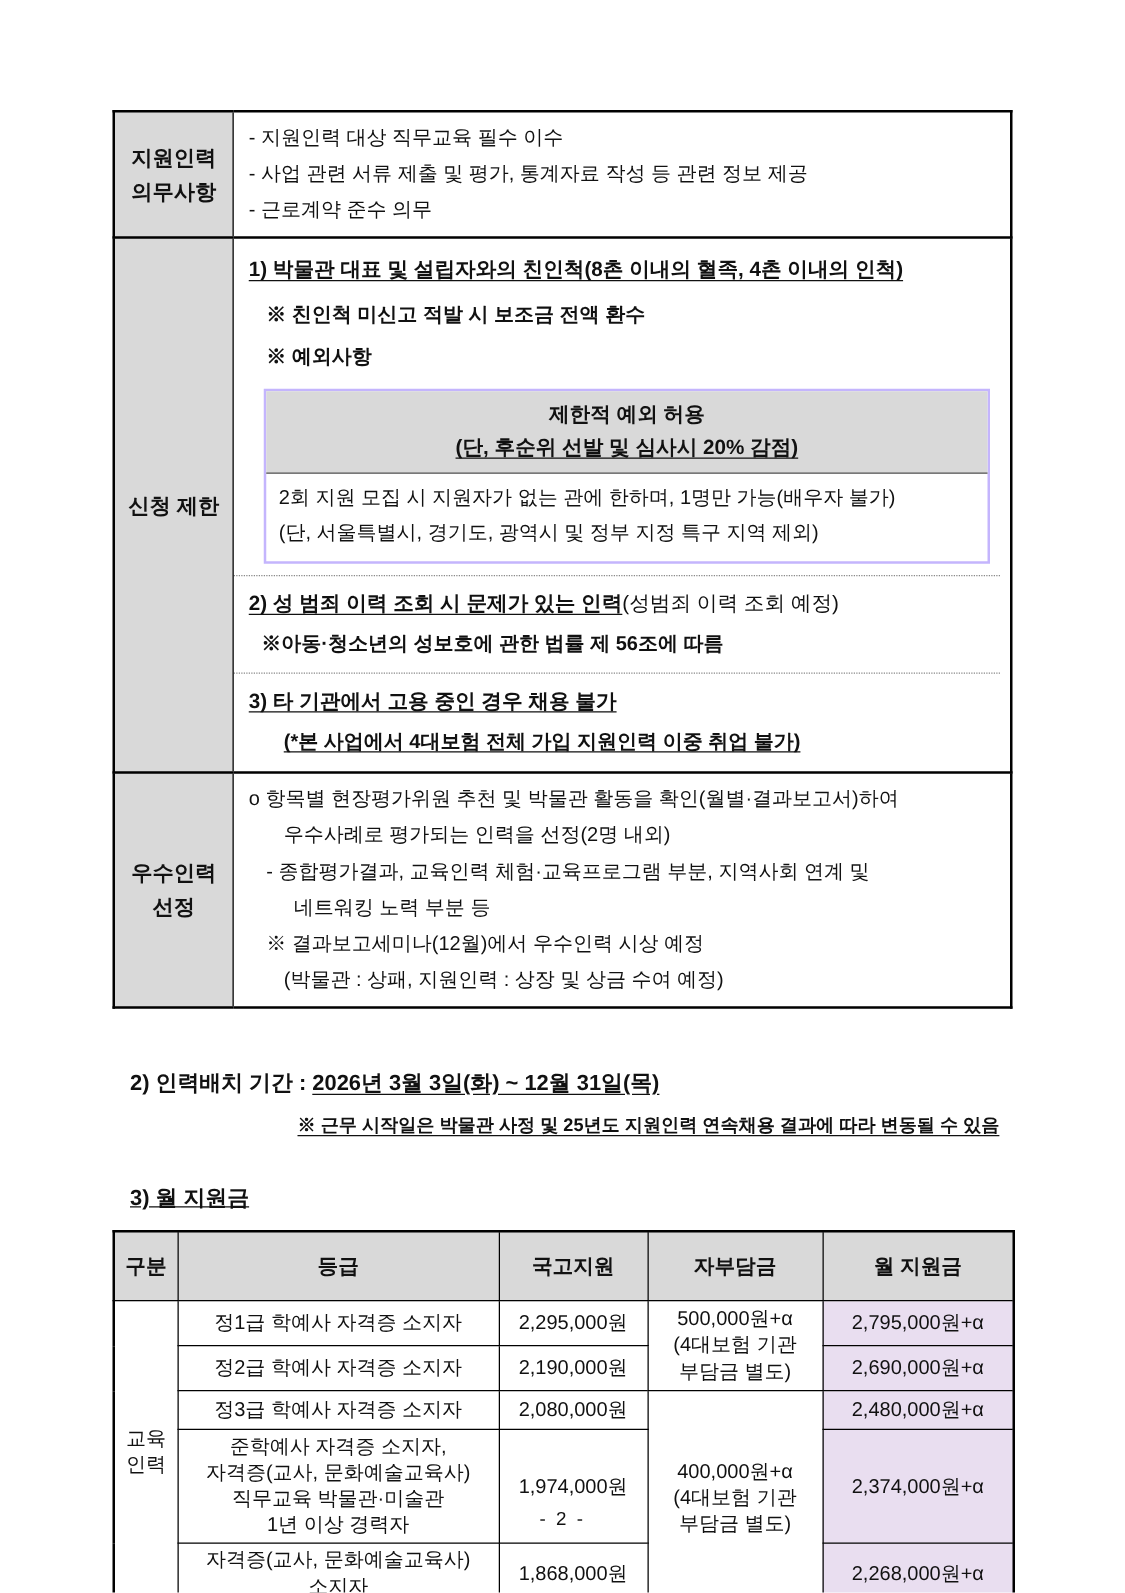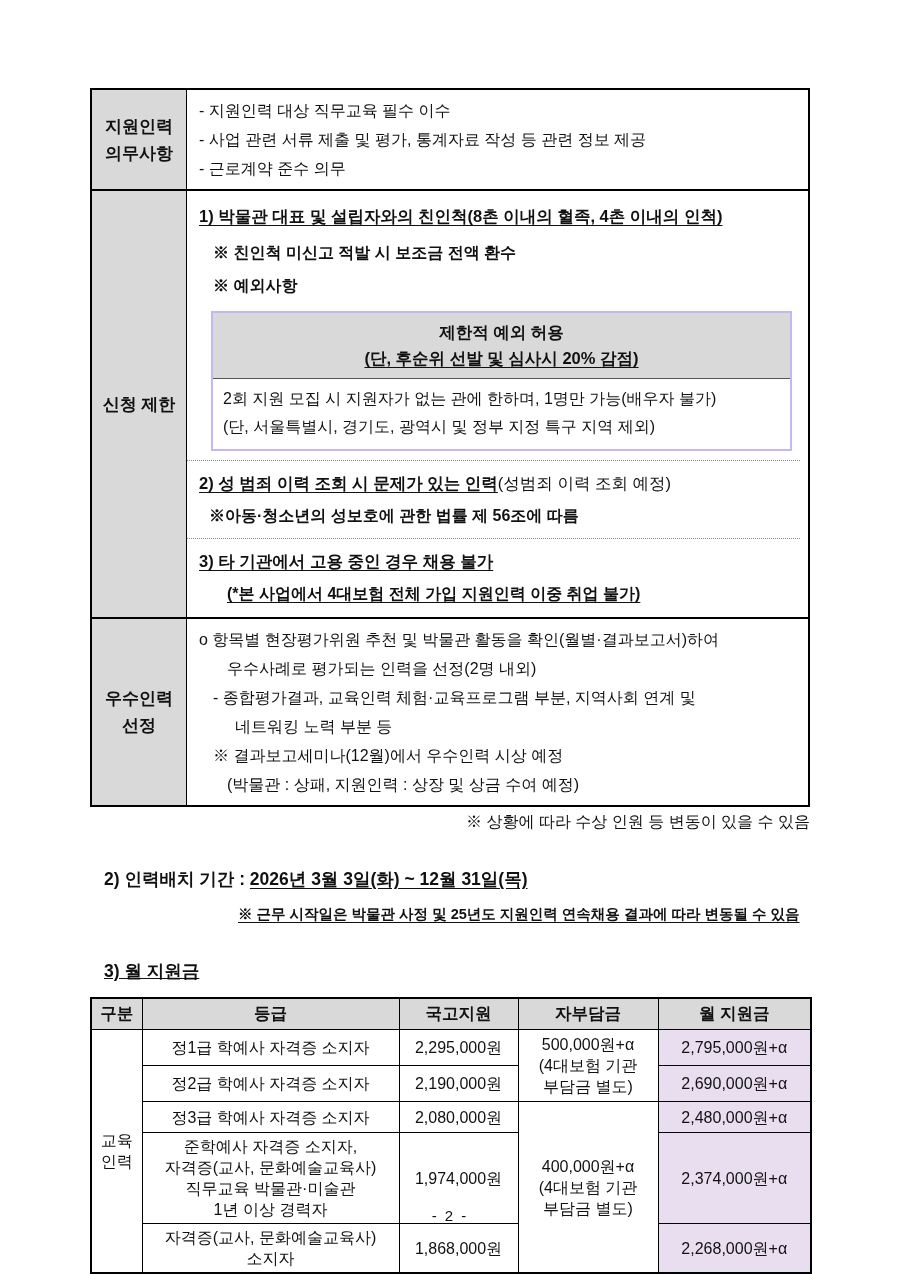--- a/index.html
+++ b/index.html
@@ -44,32 +44,32 @@
   .exception-box .ebox-header .t2 { font-size:16.5px; font-weight:700; line-height:26px; text-decoration:underline; text-underline-offset:3px; }
   .exception-box .ebox-body { padding:6px 10px 8px 10px; }
   .exception-box .ebox-body .line { line-height:28px; white-space:nowrap; }
 
   .dotted { border-top:1px dotted #888; margin:9px 0 9px 0; height:0; }
 
   
   .post-note { width:720px; text-align:right; font-size:16px; margin-top:3px; line-height:24px; }
 
   
-  .placement-heading { margin-top:32px; padding-left:14px; font-size:17.5px; font-weight:700; line-height:26px; white-space:nowrap; }
+  .placement-heading { margin-top:46px; padding-left:14px; font-size:17.5px; font-weight:700; line-height:26px; white-space:nowrap; }
   .placement-note { margin-top:11px; margin-left:148px; font-size:14.5px; font-weight:700; line-height:22px; white-space:nowrap; }
   .support-heading { margin-top:33px; padding-left:14px; font-size:17.5px; font-weight:700; line-height:26px;text-decoration:underline; }
 
   
   table.stable {
     width:720px; border-collapse:collapse; table-layout:fixed;
     margin-top:13px; border:2px solid #000; font-size:16px;
   }
   table.stable th {
     background:#d9d9d9; border:1px solid #000; font-weight:700;
-    font-size:16.5px; padding:4px 2px; height:22px;
+    font-size:16.5px; padding:16px 2px; height:22px;
   }
   table.stable td {
     border:1px solid #000; text-align:center; vertical-align:middle; padding:3px 2px;
     line-height:21px;
   }
   td.monthly { background:#e9def0; }
   td.cat { font-size:16px; line-height:23px; }
   .r1 td, .r2 td { height:29px; }
   .r3 td { height:24px; }
   .r4 td { height:78px; }
@@ -141,21 +141,20 @@
           <div class="line pad40">우수사례로 평가되는 인력을 선정(2명 내외)</div>
           <div class="line pad26">- 종합평가결과, 교육인력 체험·교육프로그램 부분, 지역사회 연계 및</div>
           <div class="line pad48">네트워킹 노력 부분 등</div>
           <div class="line pad26">※ 결과보고세미나(12월)에서 우수인력 시상 예정</div>
           <div class="line pad40">(박물관 : 상패, 지원인력 : 상장 및 상금 수여 예정)</div>
         </td>
       </tr>
     </tbody>
   </table>
 
-  <div class="post-note">※ 상황에 따라 수상 인원 등 변동이 있을 수 있음</div>
 
   <div class="placement-heading"><span>2) 인력배치 기간 : </span><span class="u">2026년 3월 3일(화) ~ 12월 31일(목)</span></div>
   <div class="placement-note u">※ 근무 시작일은 박물관 사정 및 25년도 지원인력 연속채용 결과에 따라 변동될 수 있음</div>
 
   <div class="support-heading">3) 월 지원금</div>
 
   <table class="stable">
     <colgroup>
       <col style="width:51px">
       <col style="width:257px">

